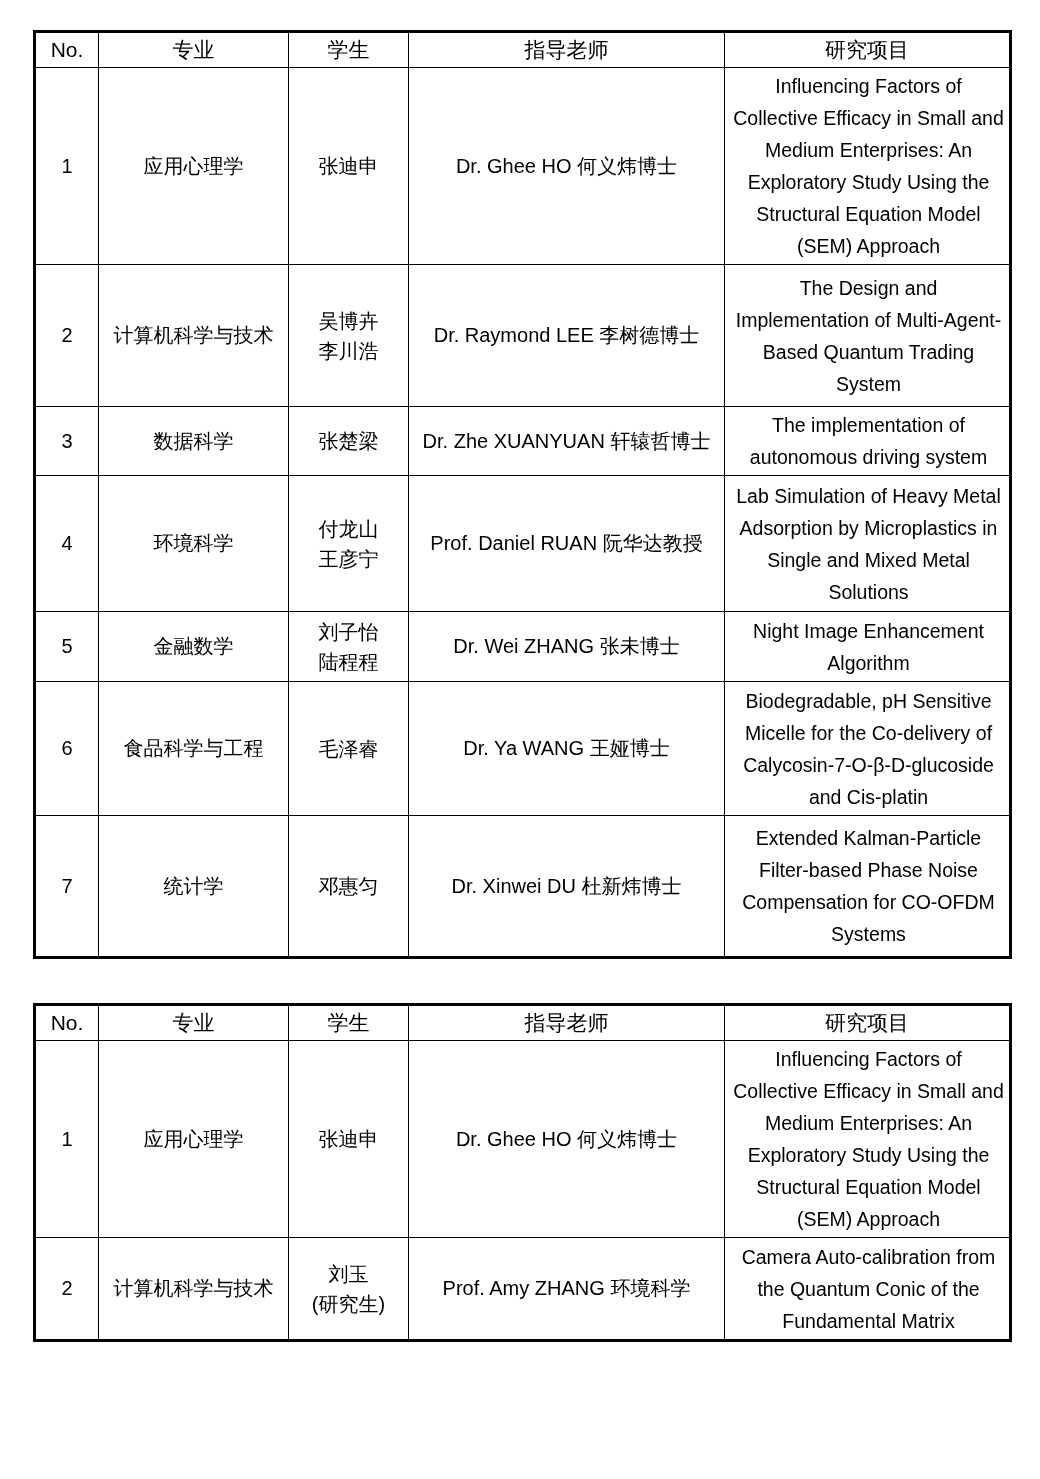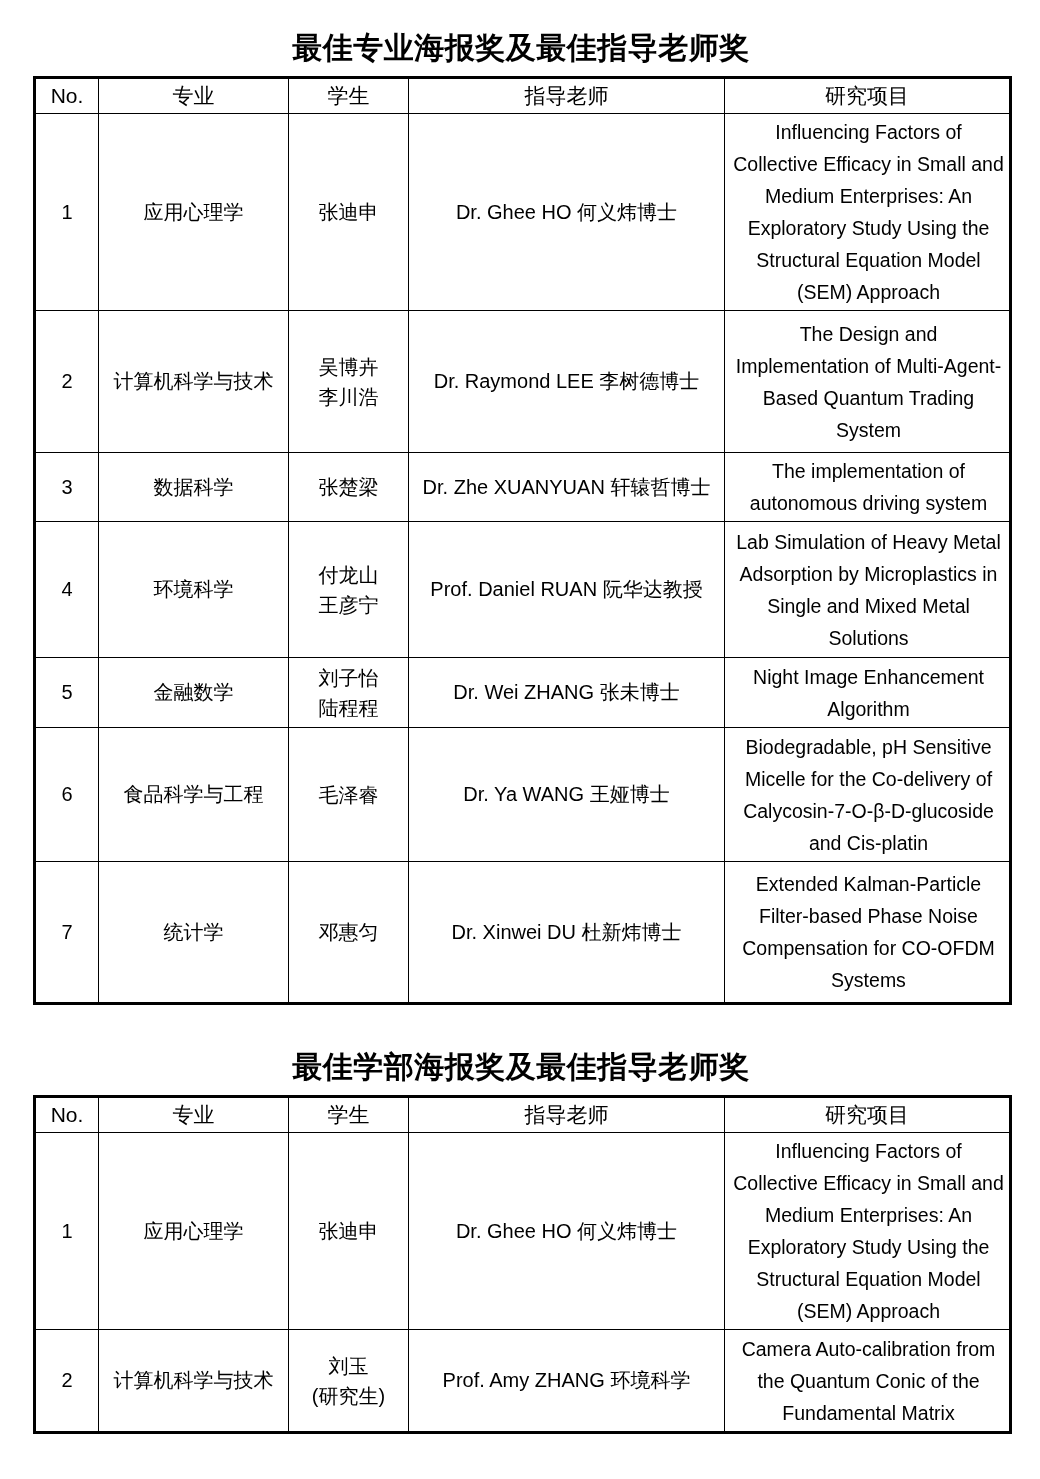--- a/index.html
+++ b/index.html
@@ -61,21 +61,20 @@
     line-height: 32px;
     padding: 2px 4px 2px 7px;
   }
 </style>
 </head>
 <body>
 
 <div class="page">
 
   <section class="award-section section-1">
-    <h1 class="title">最佳专业海报奖及最佳指导老师奖</h1>
     <table class="award-table">
       <colgroup>
         <col style="width:64px">
           <col style="width:190px">
           <col style="width:120px">
           <col style="width:316px">
           <col style="width:286px">
       </colgroup>
       <thead>
         <tr>
@@ -137,21 +136,20 @@
           <td class="c-major">统计学</td>
           <td class="c-student">邓惠匀</td>
           <td class="c-advisor">Dr. Xinwei DU 杜新炜博士</td>
           <td class="c-project">Extended Kalman-Particle Filter-based Phase Noise Compensation for CO-OFDM Systems</td>
         </tr>
       </tbody>
     </table>
   </section>
 
   <section class="award-section section-2">
-    <h1 class="title">最佳学部海报奖及最佳指导老师奖</h1>
     <table class="award-table">
       <colgroup>
         <col style="width:64px">
           <col style="width:190px">
           <col style="width:120px">
           <col style="width:316px">
           <col style="width:286px">
       </colgroup>
       <thead>
         <tr>

